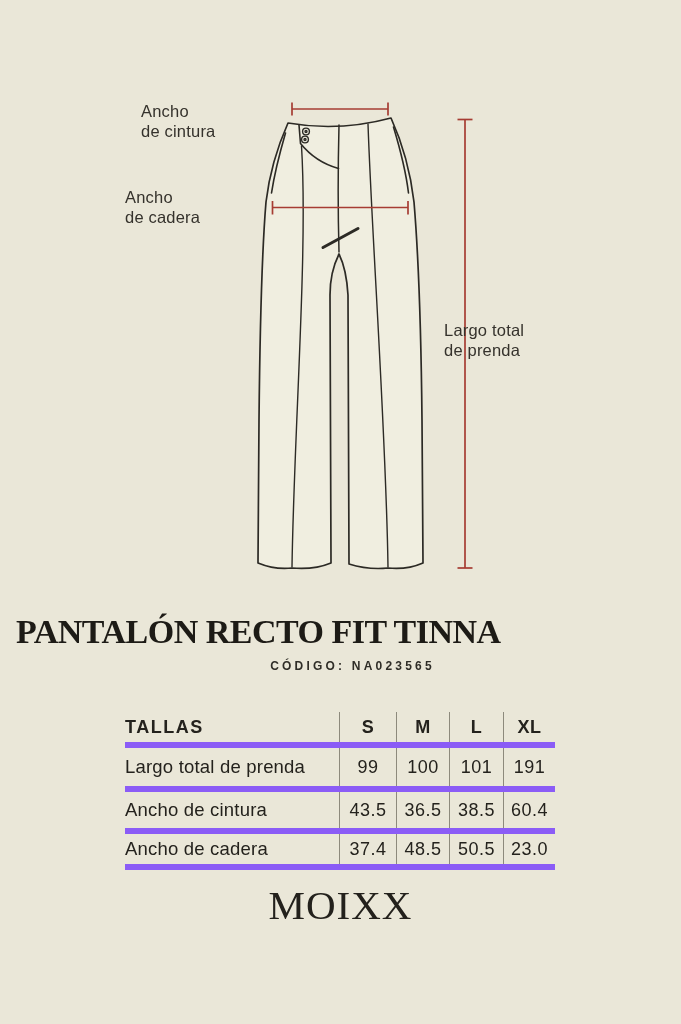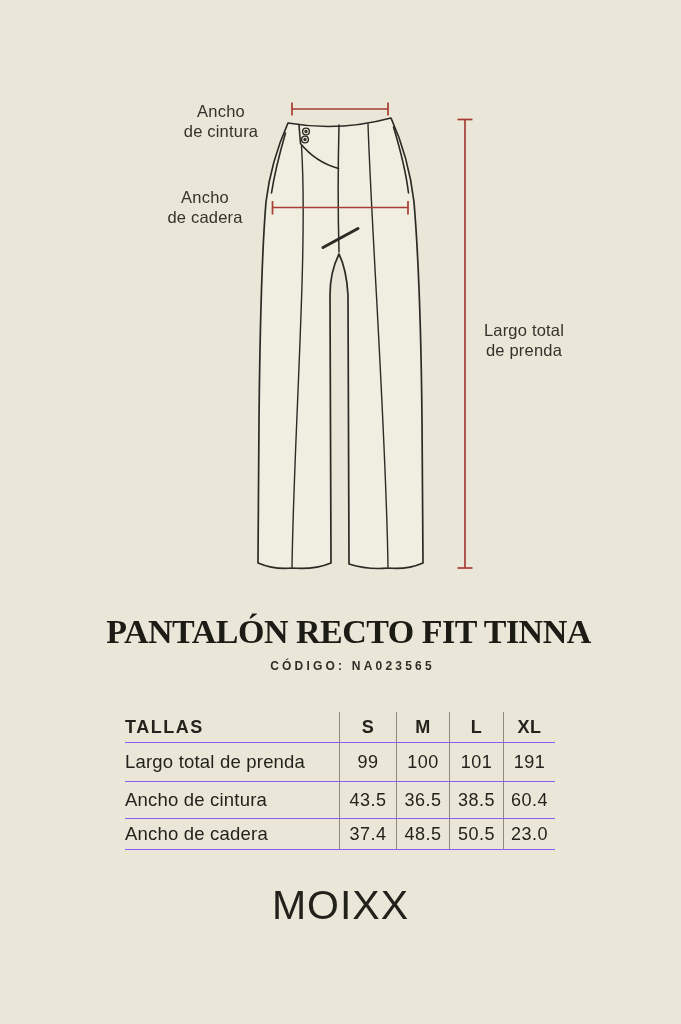--- a/index.html
+++ b/index.html
@@ -7,33 +7,32 @@
     position:relative;
     width:681px;height:1024px;
     background:#EAE7D8;
     overflow:hidden;
     font-family:"Liberation Sans",sans-serif;
   }
   .drawing{position:absolute;left:0;top:0;}
   .diagram-label{
     position:absolute;
     width:160px;
-    text-align:center;
+    text-align:left;
     font-size:16.5px;
     line-height:20px;
     letter-spacing:0.2px;
     color:#35322C;
     white-space:pre-line;
   }
   .lbl-waist{left:141px;top:101px;}
   .lbl-hip{left:125px;top:187px;}
   .lbl-length{left:444px;top:320px;}
   .product-title{
     position:absolute;left:0;right:0;top:612px;
-    text-align:center;
     font-family:"Liberation Serif",serif;
     font-weight:700;
     font-size:34px;line-height:40px;
     letter-spacing:-0.5px;
     color:#1D1B16;
     margin-left:16px;
   }
   .product-code{
     position:absolute;left:0;right:0;top:658px;
     text-align:center;
@@ -43,35 +42,35 @@
     color:#2F2D27;
     margin-left:24px;
   }
   .size-table{
     position:absolute;left:125px;top:712px;width:430px;
     color:#24221D;
   }
   .t-row{
     display:grid;
     grid-template-columns:214px 57px 53px 54px 52px;
-    border-bottom:1px solid #8b5cf6;
+    border-bottom:6px solid #8b5cf6;
   }
   .t-head{height:30px;}
   .t-r1{height:38px;}
   .t-r2{height:36px;}
   .t-r3{height:30px;}
   .cell{display:flex;align-items:center;}
   .cell-label{justify-content:flex-start;font-size:18.5px;letter-spacing:0.2px;}
   .cell-num{justify-content:center;border-left:1px solid #8D8A7C;font-size:18px;letter-spacing:0.5px;}
   .head-label{font-weight:700;font-size:18px;letter-spacing:1.5px;}
   .head-size{font-weight:700;font-size:18px;letter-spacing:0.5px;}
   .brand-logo{
     position:absolute;left:0;right:0;top:882px;
     text-align:center;
-    font-family:Liberation Sans, sans-serif;
+    font-family:Liberation Serif, serif;
     font-weight:400;
     font-size:41px;line-height:46px;
     letter-spacing:1px;
     color:#23211C;
   }
 </style>
 </head>
 <body>
 
 <div class="canvas">

